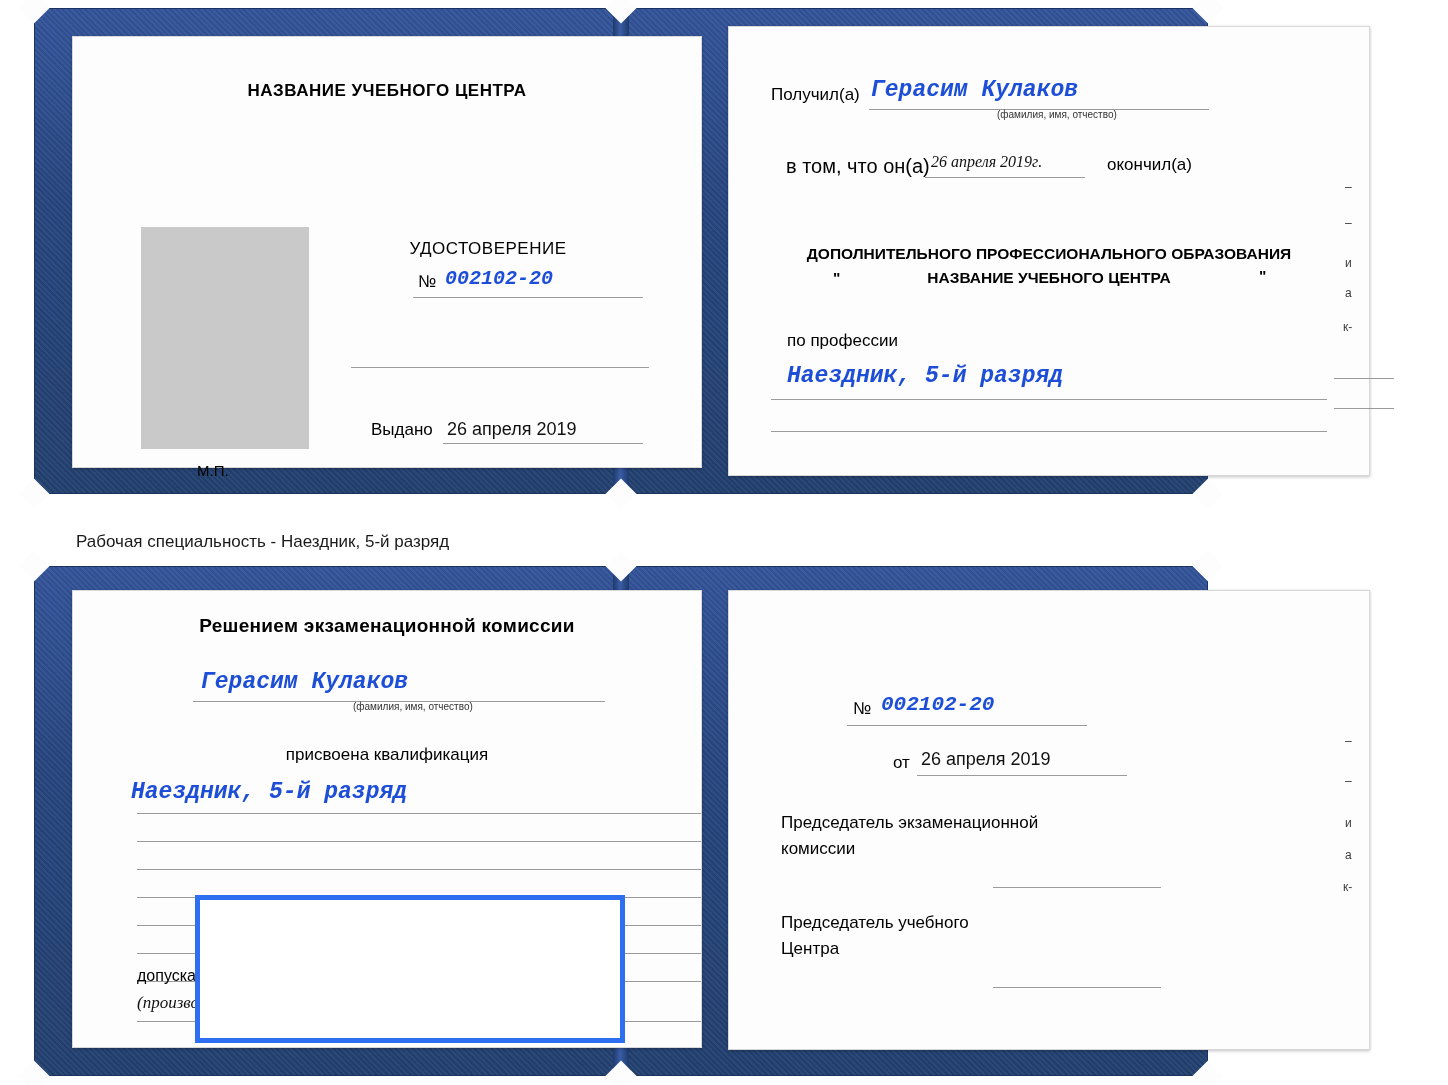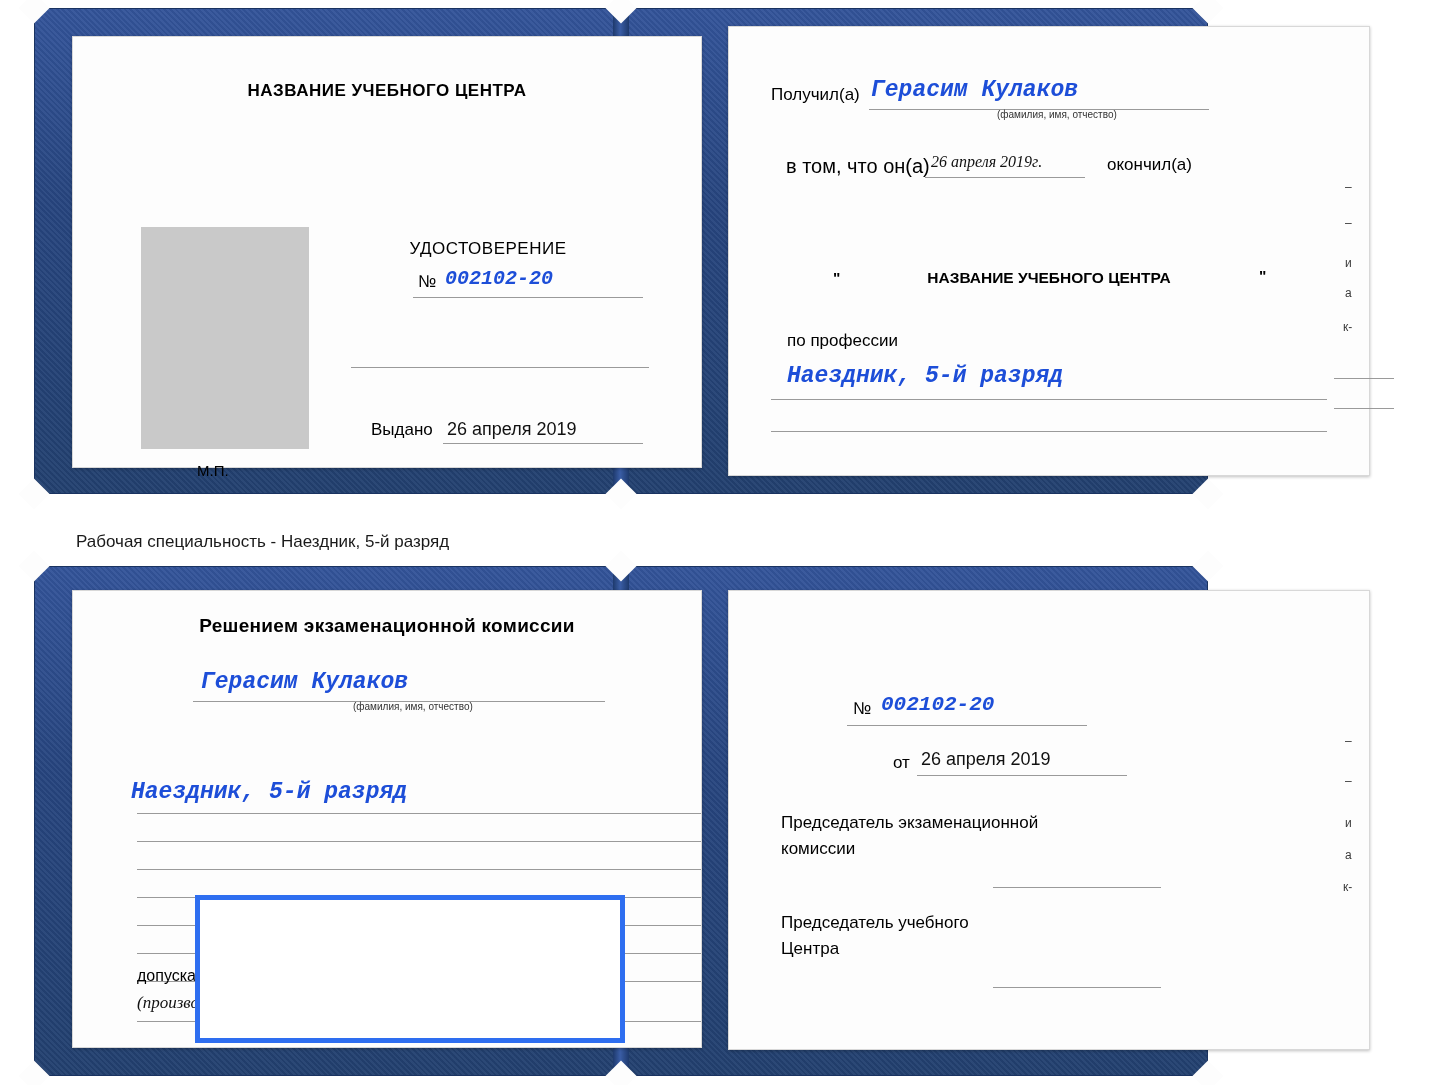--- a/index.html
+++ b/index.html
@@ -80,20 +80,21 @@
     <div class="txt" style="left:42px;top:58px;font-size:17px;">Получил(а)</div>
     <div class="hand" style="left:142px;top:50px;font-size:23px;">Герасим Кулаков</div>
     <div class="line" style="left:140px;top:82px;width:340px;"></div>
     <div class="txt smallcap" style="left:268px;top:82px;">(фамилия, имя, отчество)</div>
 
     <div class="txt" style="left:42px;top:128px;font-size:20px;margin-left:15px;">в том, что он(а)</div>
     <div class="print" style="left:202px;top:126px;font-size:16px;font-style:italic;font-family:Liberation Serif, serif;">26 апреля 2019г.</div>
     <div class="line" style="left:196px;top:150px;width:160px;"></div>
     <div class="txt" style="left:378px;top:128px;font-size:17px;">окончил(а)</div>
 
+    <div class="txt bold center" style="left:0;top:218px;width:640px;font-size:15.5px;">ДОПОЛНИТЕЛЬНОГО ПРОФЕССИОНАЛЬНОГО ОБРАЗОВАНИЯ</div>
     <div class="txt bold" style="left:104px;top:242px;font-size:15.5px;">"</div>
     <div class="txt bold center" style="left:0;top:242px;width:640px;font-size:15.5px;">НАЗВАНИЕ УЧЕБНОГО ЦЕНТРА</div>
     <div class="txt bold" style="left:530px;top:240px;font-size:15.5px;">"</div>
 
     <div class="txt" style="left:58px;top:304px;font-size:17px;">по профессии</div>
     <div class="hand" style="left:58px;top:336px;font-size:23px;">Наездник, 5-й разряд</div>
 
     <div class="line" style="left:42px;top:372px;width:556px;"></div>
     <div class="line" style="left:42px;top:404px;width:556px;"></div>
   </div>
@@ -118,20 +119,21 @@
   <div class="notch" style="left:50%;margin-left:-11px;top:-11px;"></div>
   <div class="notch" style="left:50%;margin-left:-11px;bottom:-11px;"></div>
 
   <div class="page left">
     <div class="txt center" style="left:0;top:24px;width:628px;font-size:19px;font-weight:bold;letter-spacing:.3px;">Решением экзаменационной комиссии</div>
 
     <div class="hand" style="left:128px;top:78px;font-size:23px;">Герасим Кулаков</div>
     <div class="line" style="left:120px;top:110px;width:412px;"></div>
     <div class="txt smallcap" style="left:280px;top:110px;">(фамилия, имя, отчество)</div>
 
+    <div class="txt center" style="left:0;top:154px;width:628px;font-size:17px;">присвоена квалификация</div>
 
     <div class="hand" style="left:58px;top:188px;font-size:23px;">Наездник, 5-й разряд</div>
 
     <div class="line" style="left:64px;top:222px;width:564px;"></div>
     <div class="line" style="left:64px;top:250px;width:564px;"></div>
     <div class="line" style="left:64px;top:278px;width:564px;"></div>
     <div class="line" style="left:64px;top:306px;width:564px;"></div>
     <div class="line" style="left:64px;top:334px;width:564px;"></div>
     <div class="line" style="left:64px;top:362px;width:564px;"></div>
     <div class="line" style="left:64px;top:390px;width:564px;"></div>

